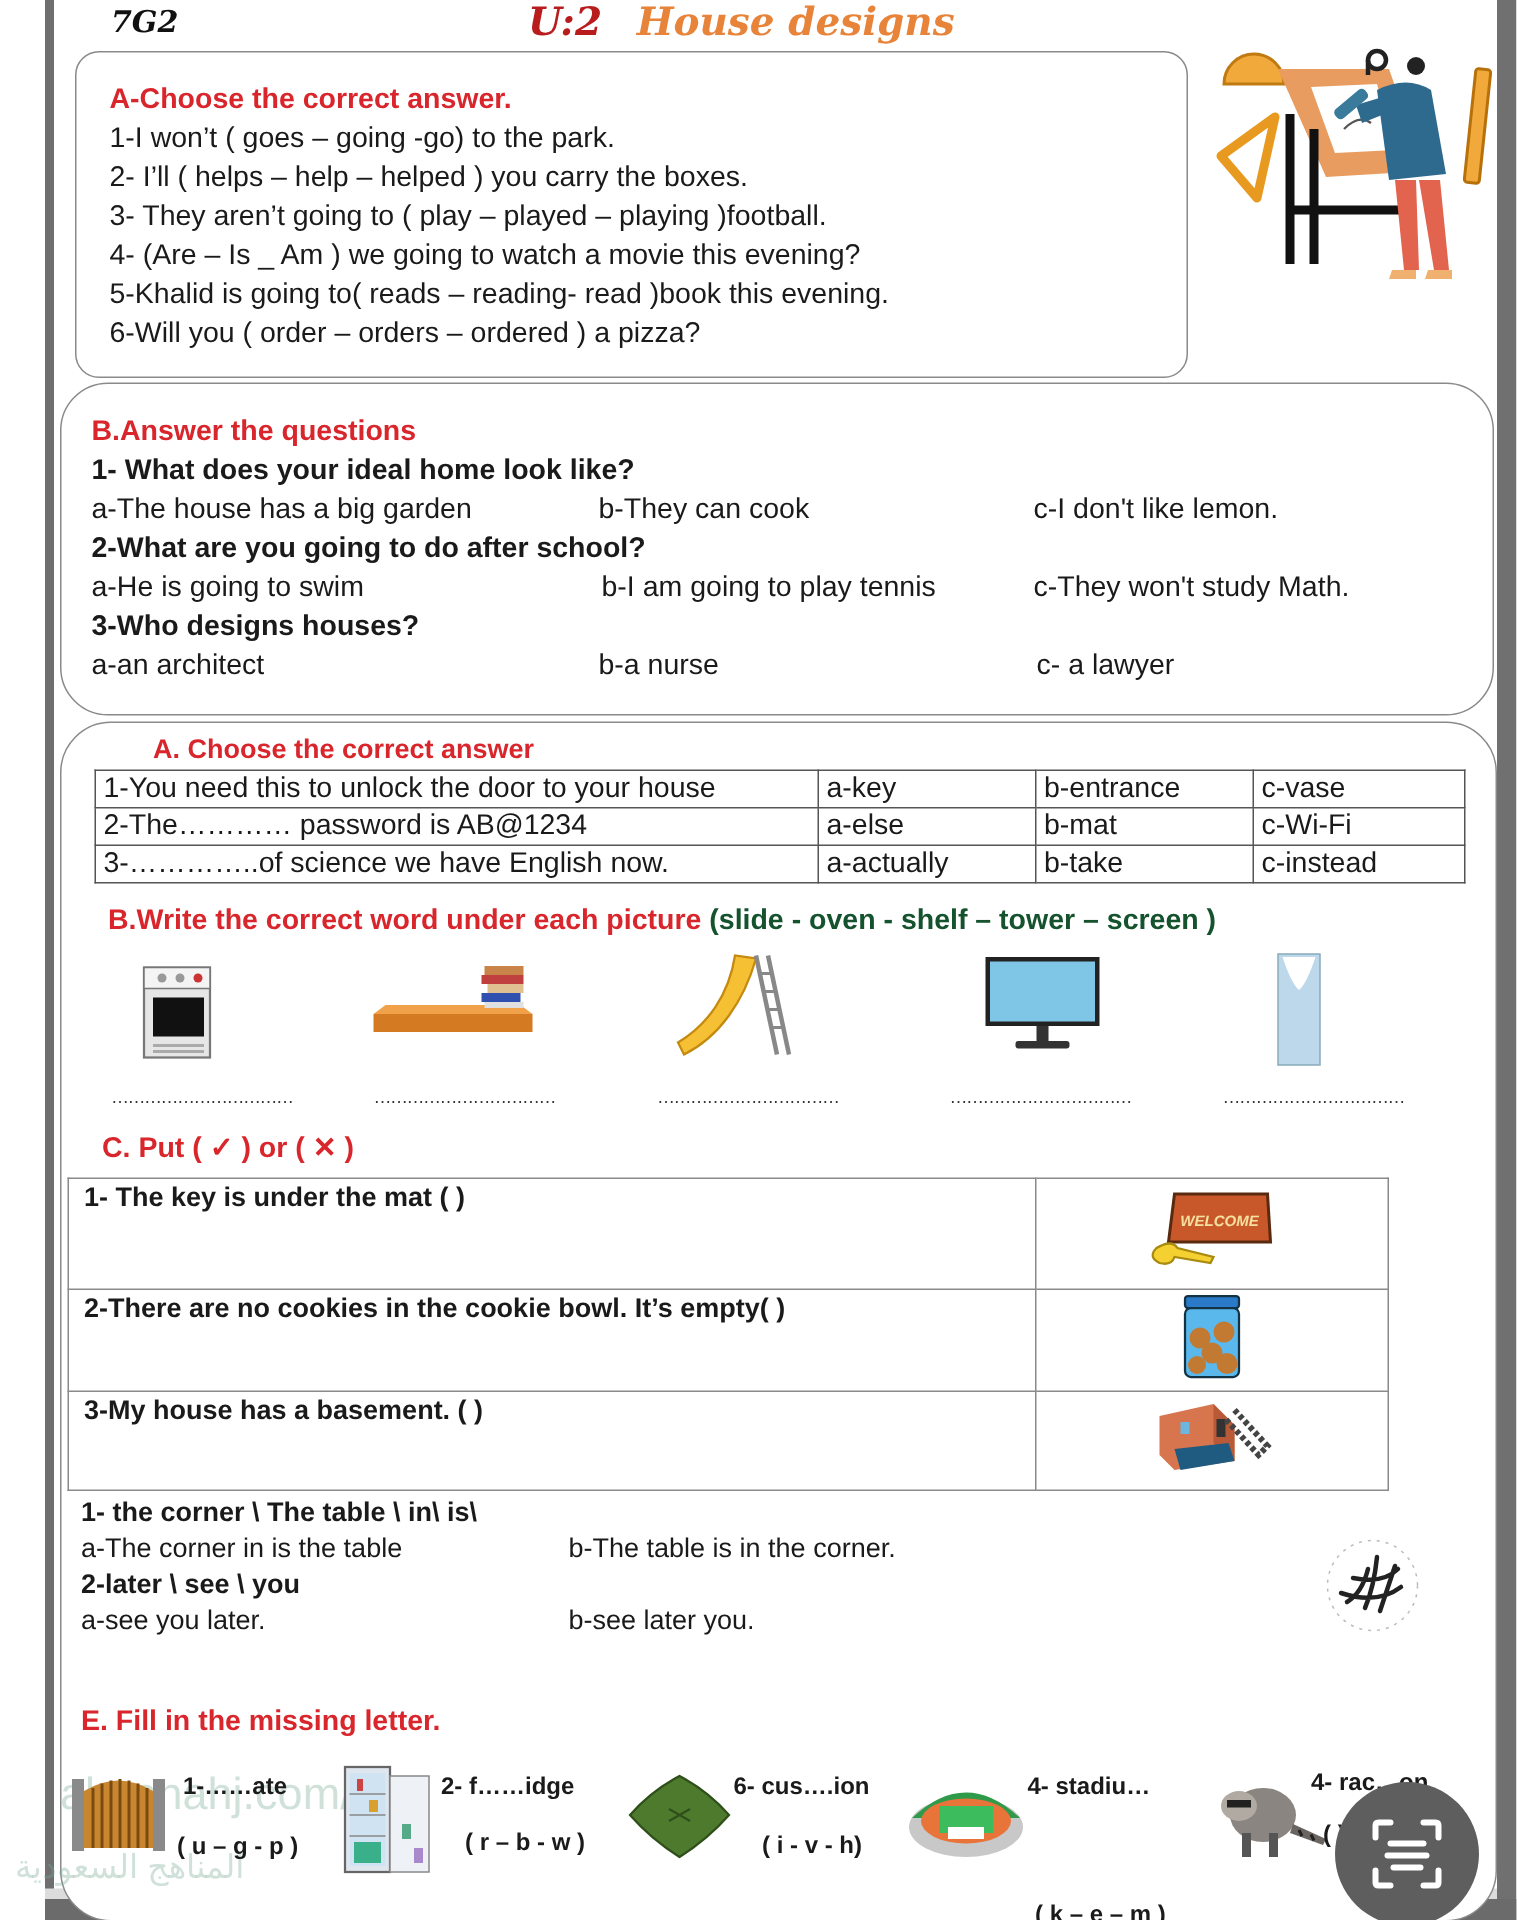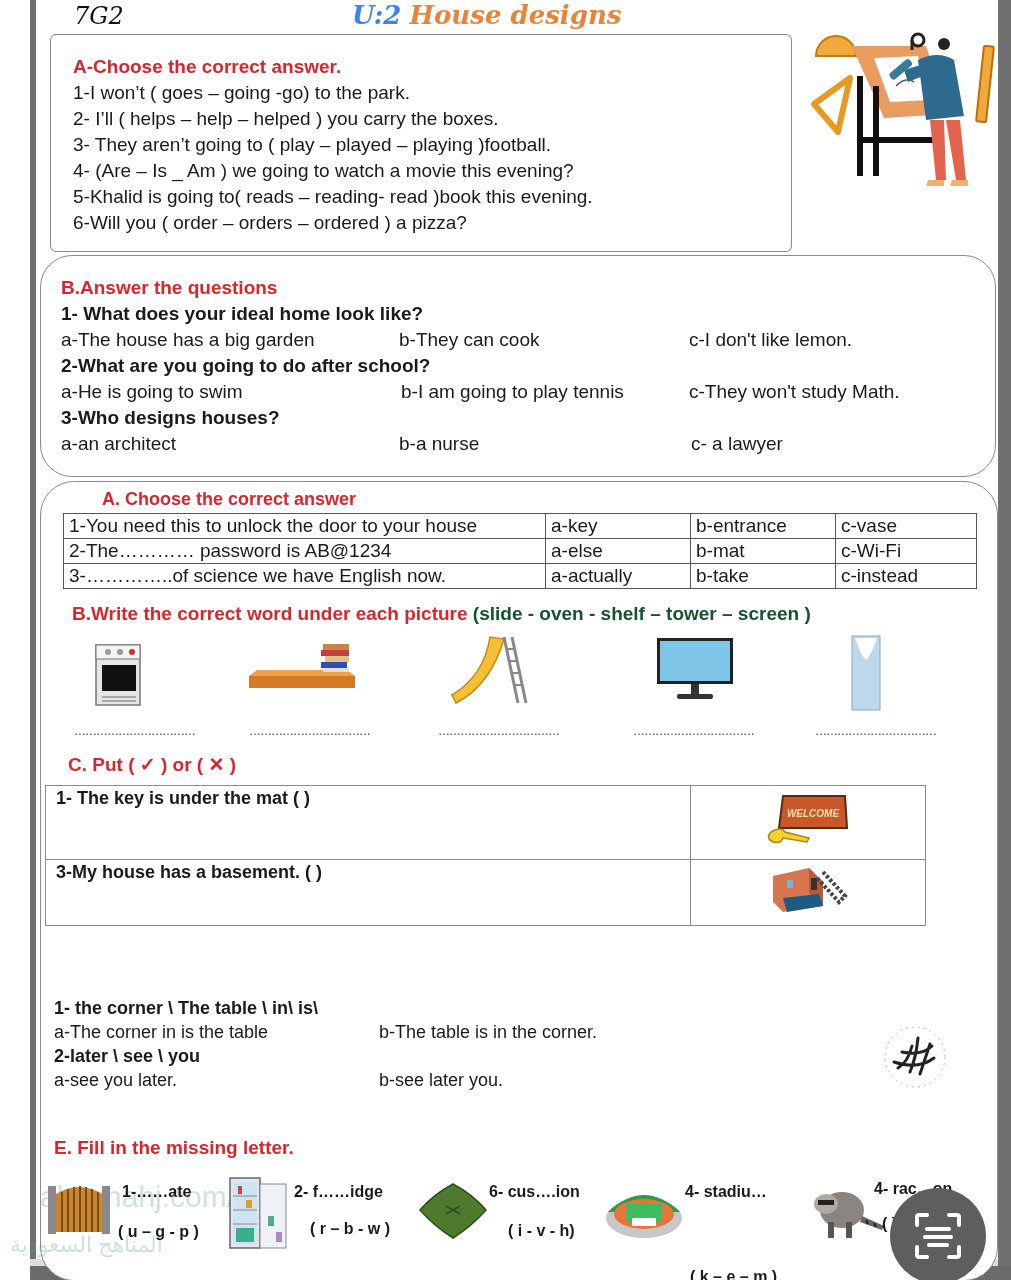--- a/index.html
+++ b/index.html
@@ -4,26 +4,26 @@
 <style>
   * { box-sizing: border-box; margin: 0; padding: 0; }
   html, body { width: 1011px; height: 1280px; overflow: hidden; background: #ffffff; }
   body { font-family: "Liberation Sans", sans-serif; color: #1a1a1a; position: relative; }
 
   .frame-left { position: absolute; left: 30px; top: 0; width: 6px; height: 1280px; background: #6f6f6f; }
   .frame-right { position: absolute; left: 998px; top: 0; width: 13px; height: 1280px; background: #707070; }
   .frame-bottom { position: absolute; left: 30px; top: 1266px; width: 981px; height: 14px; background: #6b6b6b; }
   .frame-bottom-light { position: absolute; left: 30px; top: 1259px; width: 968px; height: 7px; background: #dcdcdc; }
 
-  .header-code { position: absolute; left: 74px; top: 2px; font-family: "DejaVu Serif", serif; font-weight: normal; font-style: italic; font-size: 24px; color: #111; }
+  .header-code { position: absolute; left: 74px; top: 2px; font-family: "DejaVu Serif", serif; font-weight: bold; font-style: italic; font-size: 20px; color: #111; }
   .header-title { position: absolute; left: 352px; top: 0px; font-family: "DejaVu Serif", serif; font-style: italic; font-weight: bold; font-size: 26px; }
-  .header-title .unit { color: #3b82f6; margin-right: 8px; }
+  .header-title .unit { color: #b91c1c; margin-right: 23px; }
   .header-title .topic { color: #e8843a; }
 
-  .box { position: absolute; border: 1.5px solid #8a8a8a; border-radius: 6px; background: #fff; }
+  .box { position: absolute; border: 1.5px solid #8a8a8a; border-radius: 16px; background: #fff; }
   .section-title { color: #d9262c; font-weight: bold; font-size: 19px; }
   .line { font-size: 19px; line-height: 26px; white-space: nowrap; }
   .bold { font-weight: bold; }
 
   #box-a { left: 50px; top: 34px; width: 742px; height: 218px; }
   #box-a .content { position: absolute; left: 22px; top: 19px; }
 
   #box-b { left: 40px; top: 255px; width: 956px; height: 222px; border-radius: 32px; }
   #box-b .content { position: absolute; left: 20px; top: 19px; width: 920px; }
   .opt-row { position: relative; height: 26px; font-size: 19px; line-height: 26px; }
@@ -226,20 +226,34 @@
     <td class="txt">1- The key is under the mat (        )</td>
     <td class="img">
       <svg width="90" height="56" viewBox="0 0 90 56">
         <polygon points="20,4 82,4 84,36 16,36" fill="#c8582a" stroke="#5a2a10" stroke-width="2"></polygon>
         <text x="50" y="25" font-size="10" font-weight="bold" font-style="italic" fill="#f6e0a0" text-anchor="middle" font-family="Liberation Sans, sans-serif">WELCOME</text>
         <path d="M8 40 q-6 6 2 10 q8 2 10 -4 l24 4 l2 -4 l-24 -6 q-4 -6 -14 0 z" fill="#f4d030" stroke="#a88a10" stroke-width="1.5"></path>
       </svg>
     </td>
   </tr>
   <tr style="height:66px">
+    <td class="txt">2-There are no cookies in the cookie bowl. It’s empty(        )</td>
+    <td class="img">
+      <svg width="44" height="58" viewBox="0 0 44 58">
+        <rect x="4" y="2" width="36" height="8" rx="2" fill="#2a7ac8" stroke="#134" stroke-width="1.5"></rect>
+        <rect x="4" y="10" width="36" height="46" rx="4" fill="#5bb8ec" stroke="#134" stroke-width="1.5"></rect>
+        <circle cx="14" cy="30" r="7" fill="#c27a32"></circle>
+            <circle cx="30" cy="26" r="7" fill="#c27a32"></circle>
+        <circle cx="22" cy="40" r="7" fill="#c27a32"></circle>
+            <circle cx="12" cy="48" r="6" fill="#c27a32"></circle>
+            <circle cx="32" cy="47" r="7" fill="#c27a32"></circle>
+      </svg>
+    </td>
+  </tr>
+  <tr style="height:66px">
     <td class="txt">3-My house has a basement. (     )</td>
     <td class="img">
       <svg width="90" height="56" viewBox="0 0 90 56">
         <polygon points="10,14 46,6 60,20 60,44 20,50 10,40" fill="#d7764e"></polygon>
         <polygon points="46,6 60,20 60,44 46,32" fill="#b85a38"></polygon>
         <rect x="24" y="18" width="6" height="8" fill="#6cb6e0"></rect>
         <rect x="48" y="16" width="6" height="12" fill="#333"></rect>
         <polygon points="20,36 56,32 60,44 24,50" fill="#1f5a80"></polygon>
         <path d="M60 10 l22 24 l-6 6 l-22 -24" fill="none" stroke="#444" stroke-width="4" stroke-dasharray="3 2"></path>
       </svg>

